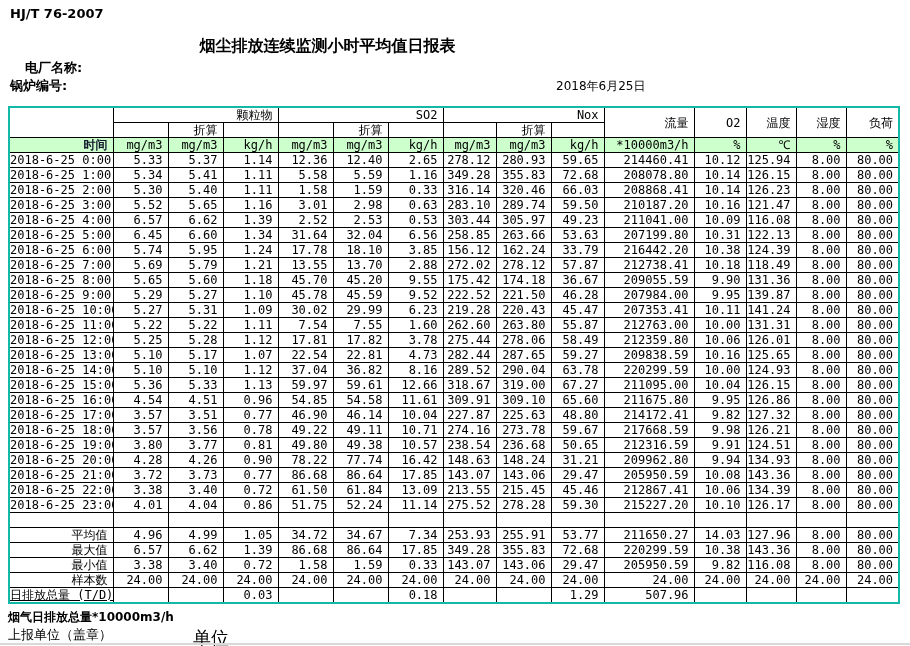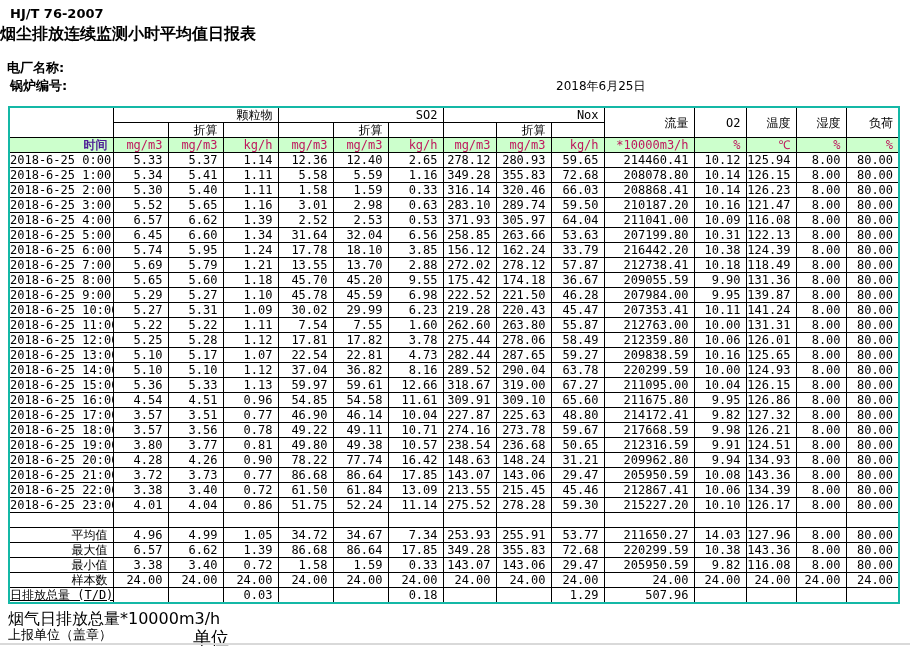--- a/index.html
+++ b/index.html
@@ -2,53 +2,53 @@
 <html><head>
 <meta charset="utf-8">
 <style>
   html,body{margin:0;padding:0;}
   body{
     width:910px;height:646px;position:relative;background:#ffffff;
     font-family:"DejaVu Sans",sans-serif;color:#000;overflow:hidden;
   }
   .abs{position:absolute;white-space:nowrap;}
   #doc-code{left:10px;top:6px;font-size:13px;font-weight:bold;text-align:right;}
-  #report-title{left:0;top:24px;width:655px;text-align:left;font-size:16px;font-weight:bold;}
-  #plant-label{left:7px;top:59px;font-size:13px;font-weight:bold;}
+  #report-title{left:0;top:36px;width:655px;text-align:center;font-size:16px;font-weight:bold;}
+  #plant-label{left:25px;top:59px;font-size:13px;font-weight:bold;}
   #boiler-label{left:10px;top:77px;font-size:13px;font-weight:bold;}
   #report-date{left:556px;top:78px;font-size:12px;}
 
   #report-table{
     position:absolute;left:8px;top:106px;width:890px;
     border-collapse:collapse;table-layout:fixed;border:2px solid #14b8a6;
   }
   #report-table td{
     border:1px solid #000;
     font-family:"DejaVu Sans Mono",monospace;
     font-size:12px;height:14px;line-height:14px;
     text-align:right;padding:0 5px 0 0;
     overflow:hidden;white-space:nowrap;
   }
   tr.h1 td,tr.h2 td{
     font-family:"DejaVu Sans",sans-serif;font-size:13px;
     text-align:center;padding:0;height:15px;line-height:15px;background:#fff;
   }
   tr.hu td{
-    background:#ccffcc;color:#be185d;text-align:center;padding:0;
+    background:#ccffcc;color:#000000;text-align:center;padding:0;
     font-family:"DejaVu Sans",sans-serif;font-size:12px;height:15px;line-height:15px;
   }
-  tr.hu td.time-h{color:#4c1d95;font-weight:bold;font-size:13px;}
+  tr.hu td.time-h{color:#0f172a;font-weight:bold;font-size:13px;}
   td.bl2{border-left-width:2px;}
   td.time-cell{padding-right:4px;}
   td.pad8{padding-right:9px;}
   tr.spacer-row td{height:10px;line-height:10px;}
   tr.sum-first td{border-top:2px solid #000;}
   td.sum-label{font-family:"DejaVu Sans",sans-serif;font-size:13px;padding-right:3px;}
   td.total-label{font-family:"DejaVu Sans",sans-serif;font-size:13px;text-align:left;padding:0;overflow:visible;text-decoration:underline;}
-  #footer-flue-total{left:8px;top:609px;font-size:16px;}
+  #footer-flue-total{left:8px;top:609px;font-size:12px;font-weight:bold;}
   #footer-report-unit{left:8px;top:626px;font-size:13px;}
   #footer-unit-label{left:193px;top:626px;font-size:18px;}
   #window-bottom-edge{left:0;top:643px;width:910px;height:2px;background:#d9d9d9;}
 </style>
 </head>
 <body>
 
 <div class="abs" id="doc-code">HJ/T  76-2007</div>
 <div class="abs" id="report-title">烟尘排放连续监测小时平均值日报表</div>
 <div class="abs" id="plant-label">电厂名称:</div>
@@ -184,23 +184,23 @@
         <td class="pad8">80.00</td>
       </tr>
       <tr>
         <td class="time-cell">2018-6-25 4:00</td>
         <td>6.57</td>
         <td>6.62</td>
         <td>1.39</td>
         <td>2.52</td>
         <td>2.53</td>
         <td>0.53</td>
-        <td>371.93</td>
+        <td>303.44</td>
         <td>305.97</td>
-        <td>64.04</td>
+        <td>49.23</td>
         <td class="bl2 pad8">211041.00</td>
         <td class="pad8">10.09</td>
         <td>116.08</td>
         <td>8.00</td>
         <td class="pad8">80.00</td>
       </tr>
       <tr>
         <td class="time-cell">2018-6-25 5:00</td>
         <td>6.45</td>
         <td>6.60</td>
@@ -268,21 +268,21 @@
         <td>8.00</td>
         <td class="pad8">80.00</td>
       </tr>
       <tr>
         <td class="time-cell">2018-6-25 9:00</td>
         <td>5.29</td>
         <td>5.27</td>
         <td>1.10</td>
         <td>45.78</td>
         <td>45.59</td>
-        <td>6.98</td>
+        <td>9.52</td>
         <td>222.52</td>
         <td>221.50</td>
         <td>46.28</td>
         <td class="bl2 pad8">207984.00</td>
         <td class="pad8">9.95</td>
         <td>139.87</td>
         <td>8.00</td>
         <td class="pad8">80.00</td>
       </tr>
       <tr>

